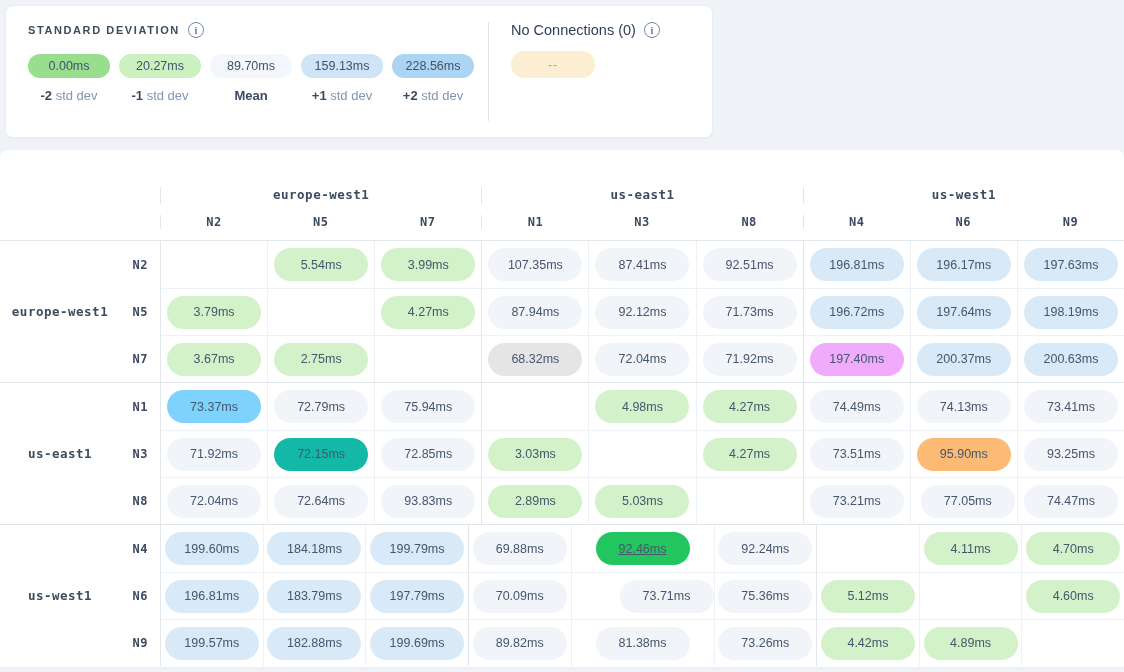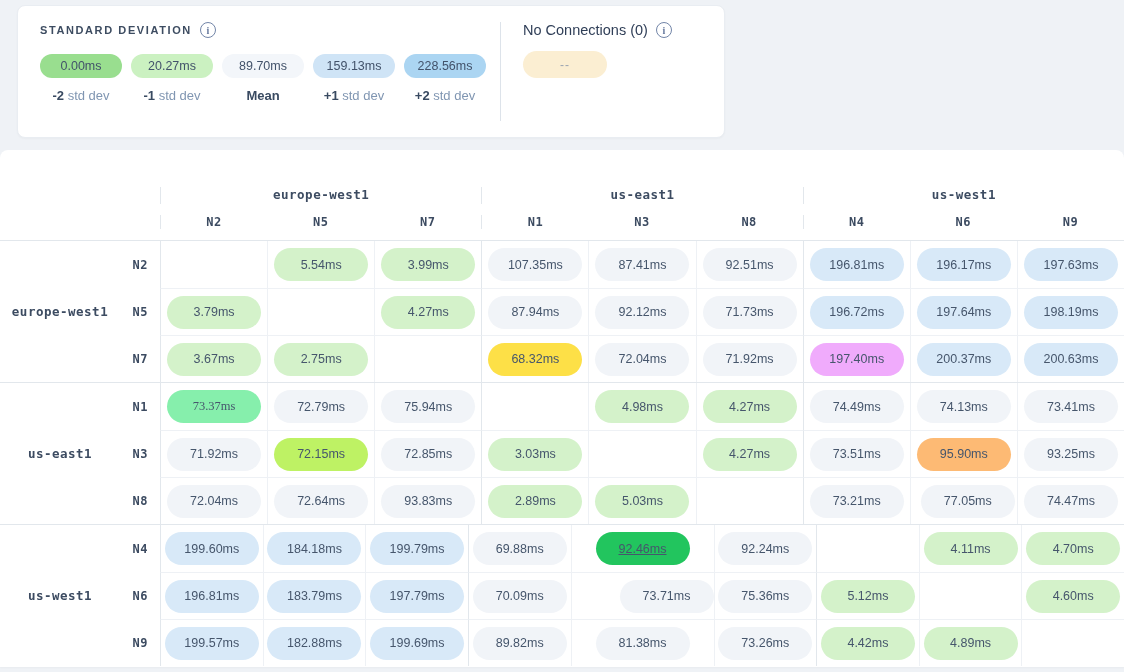--- a/index.html
+++ b/index.html
@@ -11,21 +11,21 @@
     color:#3d4c63;
   }
   .card {
     background:#ffffff;
     border:1px solid #e9edf2;
     box-shadow:0 1px 2px rgba(16,24,40,0.03);
   }
 
   
   .legend-card {
-    position:absolute; left:17px; top:5px; width:708px; height:133px;
+    position:absolute; left:5px; top:5px; width:708px; height:133px;
     border-radius:8px;
   }
   .legend-left { position:absolute; left:22px; top:14px; }
   .legend-title-row { display:flex; align-items:center; height:20px; }
   .legend-title {
     font-size:11px; font-weight:bold; letter-spacing:1.6px; color:#3d4c61;
   }
   .info-icon {
     width:16px; height:16px; border:1.4px solid #7285a8; border-radius:50%;
     color:#64779c; font-size:10px; font-weight:bold;
@@ -202,21 +202,21 @@
           </div>
           <div class="m-nlabel mono" style="grid-row: 3;">N7</div>
           <div class="m-cell strong-left row-top" style="grid-area: 3 / 3;">
             <div class="m-pill" style="background: rgb(212, 242, 202);">3.67ms</div>
           </div>
           <div class="m-cell light-left row-top" style="grid-area: 3 / 4;">
             <div class="m-pill" style="background: rgb(212, 242, 202);">2.75ms</div>
           </div>
           <div class="m-cell light-left row-top" style="grid-area: 3 / 5;"></div>
           <div class="m-cell strong-left row-top" style="grid-area: 3 / 6;">
-            <div class="m-pill" style="background: #fde047;">68.32ms</div>
+            <div class="m-pill" style="background: #e5e5e5;">68.32ms</div>
           </div>
           <div class="m-cell light-left row-top" style="grid-area: 3 / 7;">
             <div class="m-pill" style="background: rgb(241, 244, 248);">72.04ms</div>
           </div>
           <div class="m-cell light-left row-top" style="grid-area: 3 / 8;">
             <div class="m-pill" style="background: rgb(241, 244, 248);">71.92ms</div>
           </div>
           <div class="m-cell strong-left row-top" style="grid-area: 3 / 9;">
             <div class="m-pill" style="background: #f0abfc;">197.40ms</div>
           </div>
@@ -224,21 +224,21 @@
             <div class="m-pill" style="background: rgb(216, 233, 248);">200.37ms</div>
           </div>
           <div class="m-cell light-left row-top" style="grid-area: 3 / 11;">
             <div class="m-pill" style="background: rgb(216, 233, 248);">200.63ms</div>
           </div>
         </div>
         <div class="m-section sec-top">
           <div class="m-rlabel mono">us-east1</div>
           <div class="m-nlabel mono" style="grid-row: 1;">N1</div>
           <div class="m-cell strong-left" style="grid-area: 1 / 3;">
-            <div class="m-pill" style="background: #86efac; font-family: Liberation Serif, serif;">73.37ms</div>
+            <div class="m-pill" style="background: #7dd3fc;">73.37ms</div>
           </div>
           <div class="m-cell light-left" style="grid-area: 1 / 4;">
             <div class="m-pill" style="background: rgb(241, 244, 248);">72.79ms</div>
           </div>
           <div class="m-cell light-left" style="grid-area: 1 / 5;">
             <div class="m-pill" style="background: rgb(241, 244, 248);">75.94ms</div>
           </div>
           <div class="m-cell strong-left" style="grid-area: 1 / 6;"></div>
           <div class="m-cell light-left" style="grid-area: 1 / 7;">
             <div class="m-pill" style="background: rgb(212, 242, 202);">4.98ms</div>
@@ -253,21 +253,21 @@
             <div class="m-pill" style="background: rgb(241, 244, 248);">74.13ms</div>
           </div>
           <div class="m-cell light-left" style="grid-area: 1 / 11;">
             <div class="m-pill" style="background: rgb(241, 244, 248);">73.41ms</div>
           </div>
           <div class="m-nlabel mono" style="grid-row: 2;">N3</div>
           <div class="m-cell strong-left row-top" style="grid-area: 2 / 3;">
             <div class="m-pill" style="background: rgb(241, 244, 248);">71.92ms</div>
           </div>
           <div class="m-cell light-left row-top" style="grid-area: 2 / 4;">
-            <div class="m-pill" style="background: #bef264;">72.15ms</div>
+            <div class="m-pill" style="background: #14b8a6;">72.15ms</div>
           </div>
           <div class="m-cell light-left row-top" style="grid-area: 2 / 5;">
             <div class="m-pill" style="background: rgb(241, 244, 248);">72.85ms</div>
           </div>
           <div class="m-cell strong-left row-top" style="grid-area: 2 / 6;">
             <div class="m-pill" style="background: rgb(212, 242, 202);">3.03ms</div>
           </div>
           <div class="m-cell light-left row-top" style="grid-area: 2 / 7;"></div>
           <div class="m-cell light-left row-top" style="grid-area: 2 / 8;">
             <div class="m-pill" style="background: rgb(212, 242, 202);">4.27ms</div>

